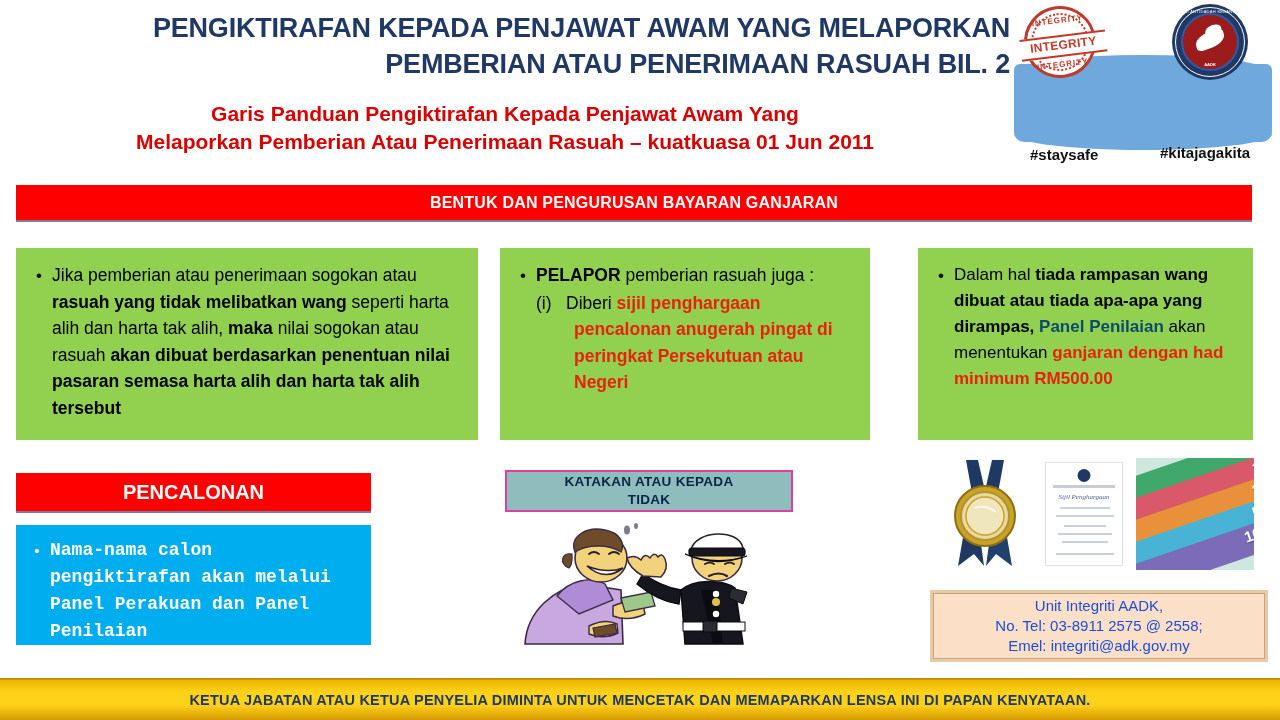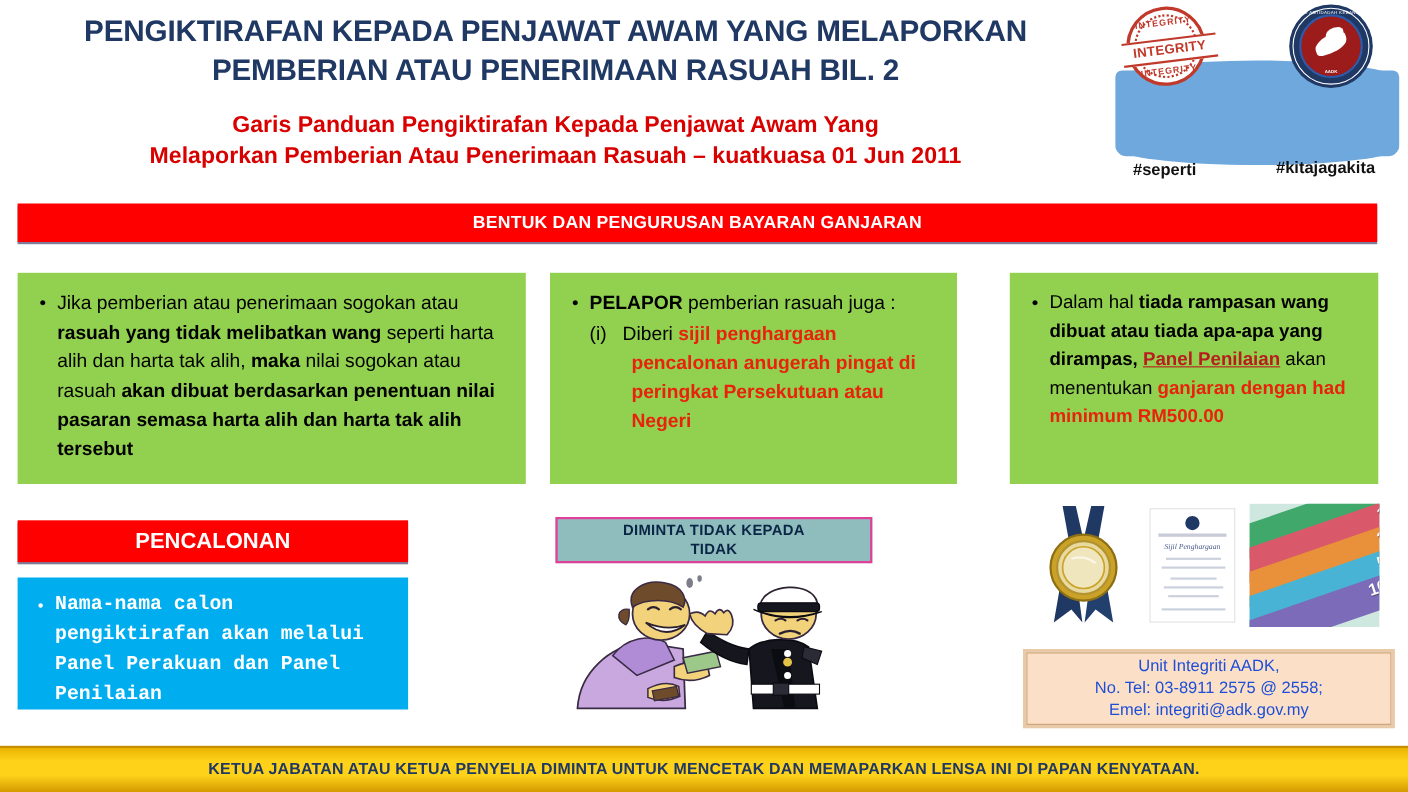--- a/index.html
+++ b/index.html
@@ -3,21 +3,21 @@
 <meta charset="utf-8">
 <style>
   html,body{margin:0;padding:0;}
   body{
     width:1280px;height:720px;overflow:hidden;background:#ffffff;
     font-family:"Liberation Sans",sans-serif;position:relative;
   }
   .page{position:relative;width:1280px;height:720px;}
 
   
-  .title-block{position:absolute;left:0;top:10px;width:1010px;text-align:center;}
+  .title-block{position:absolute;left:0;top:10px;width:1010px;text-align:right;}
   .title-line{
     color:#1F3864;font-weight:bold;font-size:27px;line-height:36px;
     letter-spacing:-0.2px;white-space:nowrap;
   }
   .subtitle-block{position:absolute;left:0;top:100px;width:1010px;text-align:center;}
   .subtitle-line{
     color:#D90000;font-weight:bold;font-size:21px;line-height:28px;white-space:nowrap;
   }
 
   
@@ -120,21 +120,21 @@
 
   .bullet-row{display:flex;align-items:flex-start;}
   .bullet-dot{
     flex:0 0 auto;color:#000000;font-size:17px;line-height:26px;width:26px;
     text-align:center;padding-top:1px;
   }
   .bullet-body{flex:1 1 auto;color:#000000;font-size:17.5px;line-height:26.5px;}
   #green-box-3 .bullet-body{font-size:17px;line-height:26px;}
   .b{font-weight:bold;}
   .red{color:#E8220C;font-weight:bold;}
-  .cyan{color:#b91c1c;font-weight:bold;text-decoration:underline;}
+  .cyan{color:#0c4a6e;font-weight:bold;}
 
   .romanlist{margin-top:1px;}
   .roman-row{display:flex;align-items:flex-start;}
   .roman-lbl{flex:0 0 auto;width:30px;color:#000000;font-size:17.5px;line-height:26.5px;}
   .roman-txt{flex:1 1 auto;color:#000000;font-size:17.5px;line-height:26.5px;}
   .roman-cont{padding-left:38px;}
 
   
   #blue-box{
     position:absolute;left:16px;top:525px;width:355px;height:120px;background:#00AEEF;
@@ -236,21 +236,21 @@
 
     <div class="seal">
       <div class="r1"></div>
       <div class="seal-ring-text">AGENSI ANTIDADAH KEBANGSAAN</div>
       <div class="r2">
         <div class="dove"></div>
       </div>
       <div class="seal-badge">AADK</div>
     </div>
 
-    <div class="hash hash-left">#seperti</div>
+    <div class="hash hash-left">#staysafe</div>
     <div class="hash hash-right">#kitajagakita</div>
   </div>
 
   <div class="banner-red" id="section-banner">BENTUK DAN PENGURUSAN BAYARAN GANJARAN</div>
 
   <div class="green-box" id="green-box-1">
     <div class="bullet-row">
       <div class="bullet-dot">•</div>
       <div class="bullet-body">
         <span>Jika pemberian atau penerimaan sogokan atau </span><span class="b">rasuah yang tidak melibatkan wang</span><span> seperti harta alih dan harta tak alih, </span><span class="b">maka</span><span> nilai sogokan atau rasuah </span><span class="b">akan dibuat berdasarkan penentuan nilai pasaran semasa harta alih dan harta tak alih tersebut</span>
@@ -289,21 +289,21 @@
   <div id="blue-box">
     <div class="bullet-row">
       <div class="bullet-dot">•</div>
       <div class="bullet-body">Nama-nama calon pengiktirafan akan melalui Panel Perakuan dan Panel Penilaian</div>
     </div>
   </div>
 
   <div id="cartoon-panel">
     <div id="katakan-banner">
       <div>
-        <div>DIMINTA TIDAK KEPADA</div>
+        <div>KATAKAN ATAU KEPADA</div>
         <div>TIDAK</div>
       </div>
     </div>
 
     <svg id="cartoon-art" viewBox="0 0 270 128">
 
       <g>
         <path d="M8 126 C10 92 38 70 66 66 L104 72 L106 126 Z" fill="#C9A8E0" stroke="#3a2b45" stroke-width="1.6"></path>
         <path d="M40 78 C52 62 74 58 88 66 L96 82 L62 96 Z" fill="#B08BD6" stroke="#3a2b45" stroke-width="1.4"></path>
         <ellipse cx="84" cy="40" rx="26" ry="24" fill="#F2D27A" stroke="#3a2b45" stroke-width="1.6"></ellipse>

